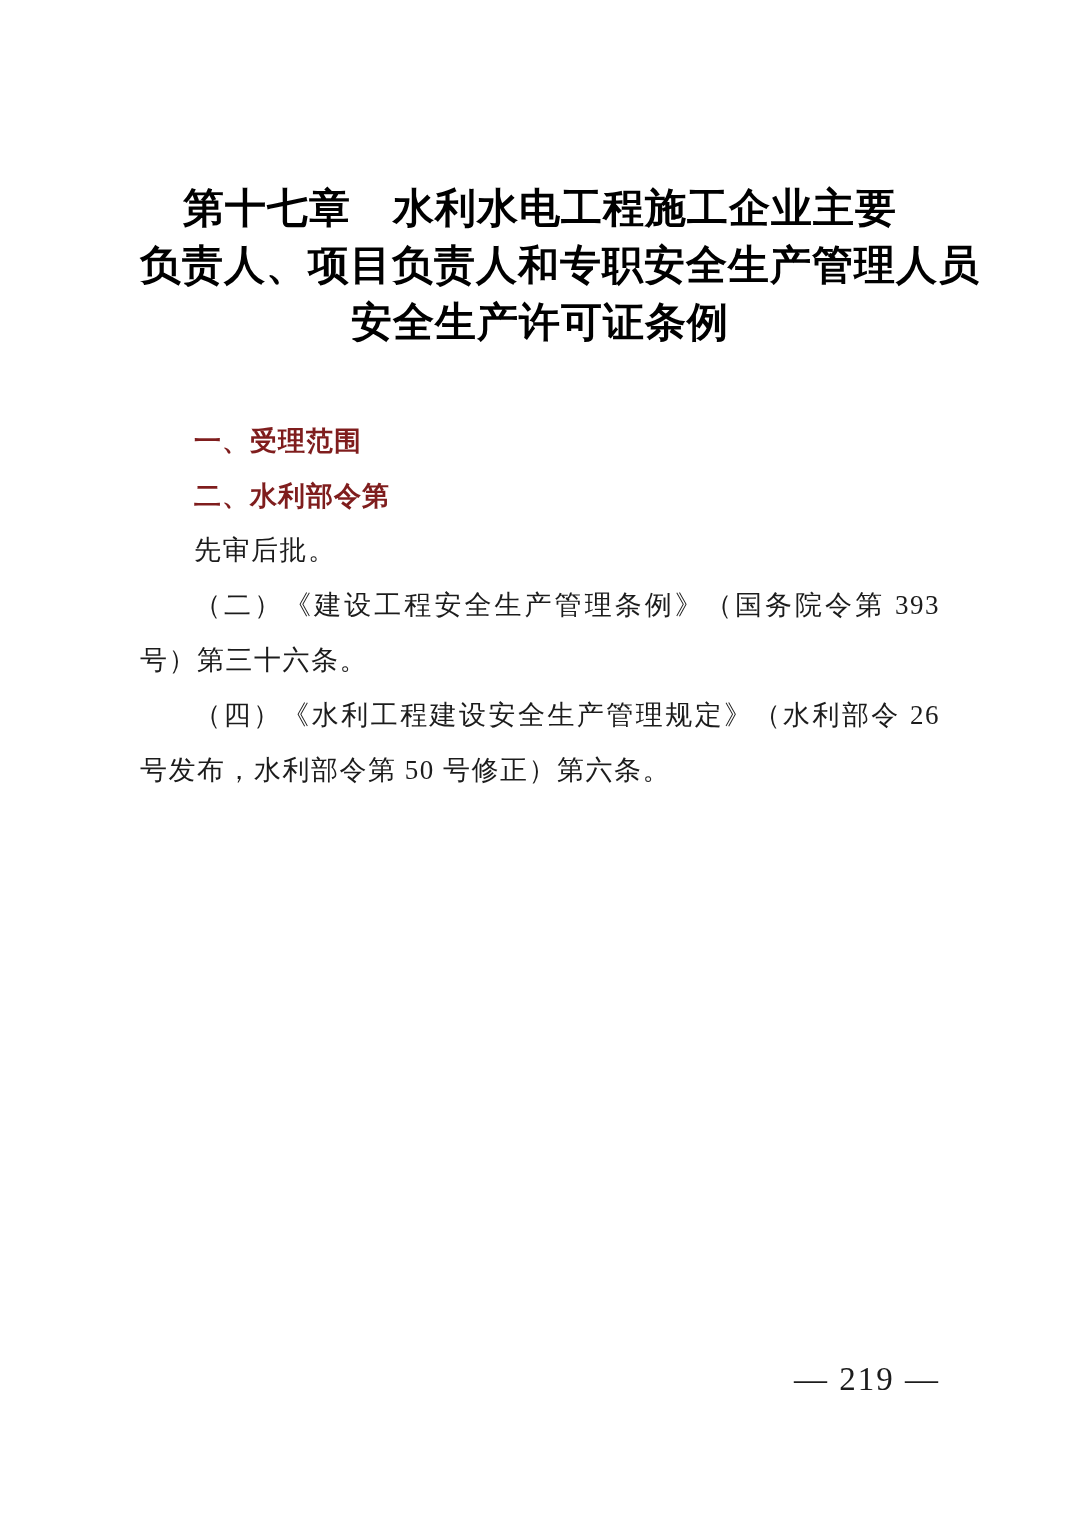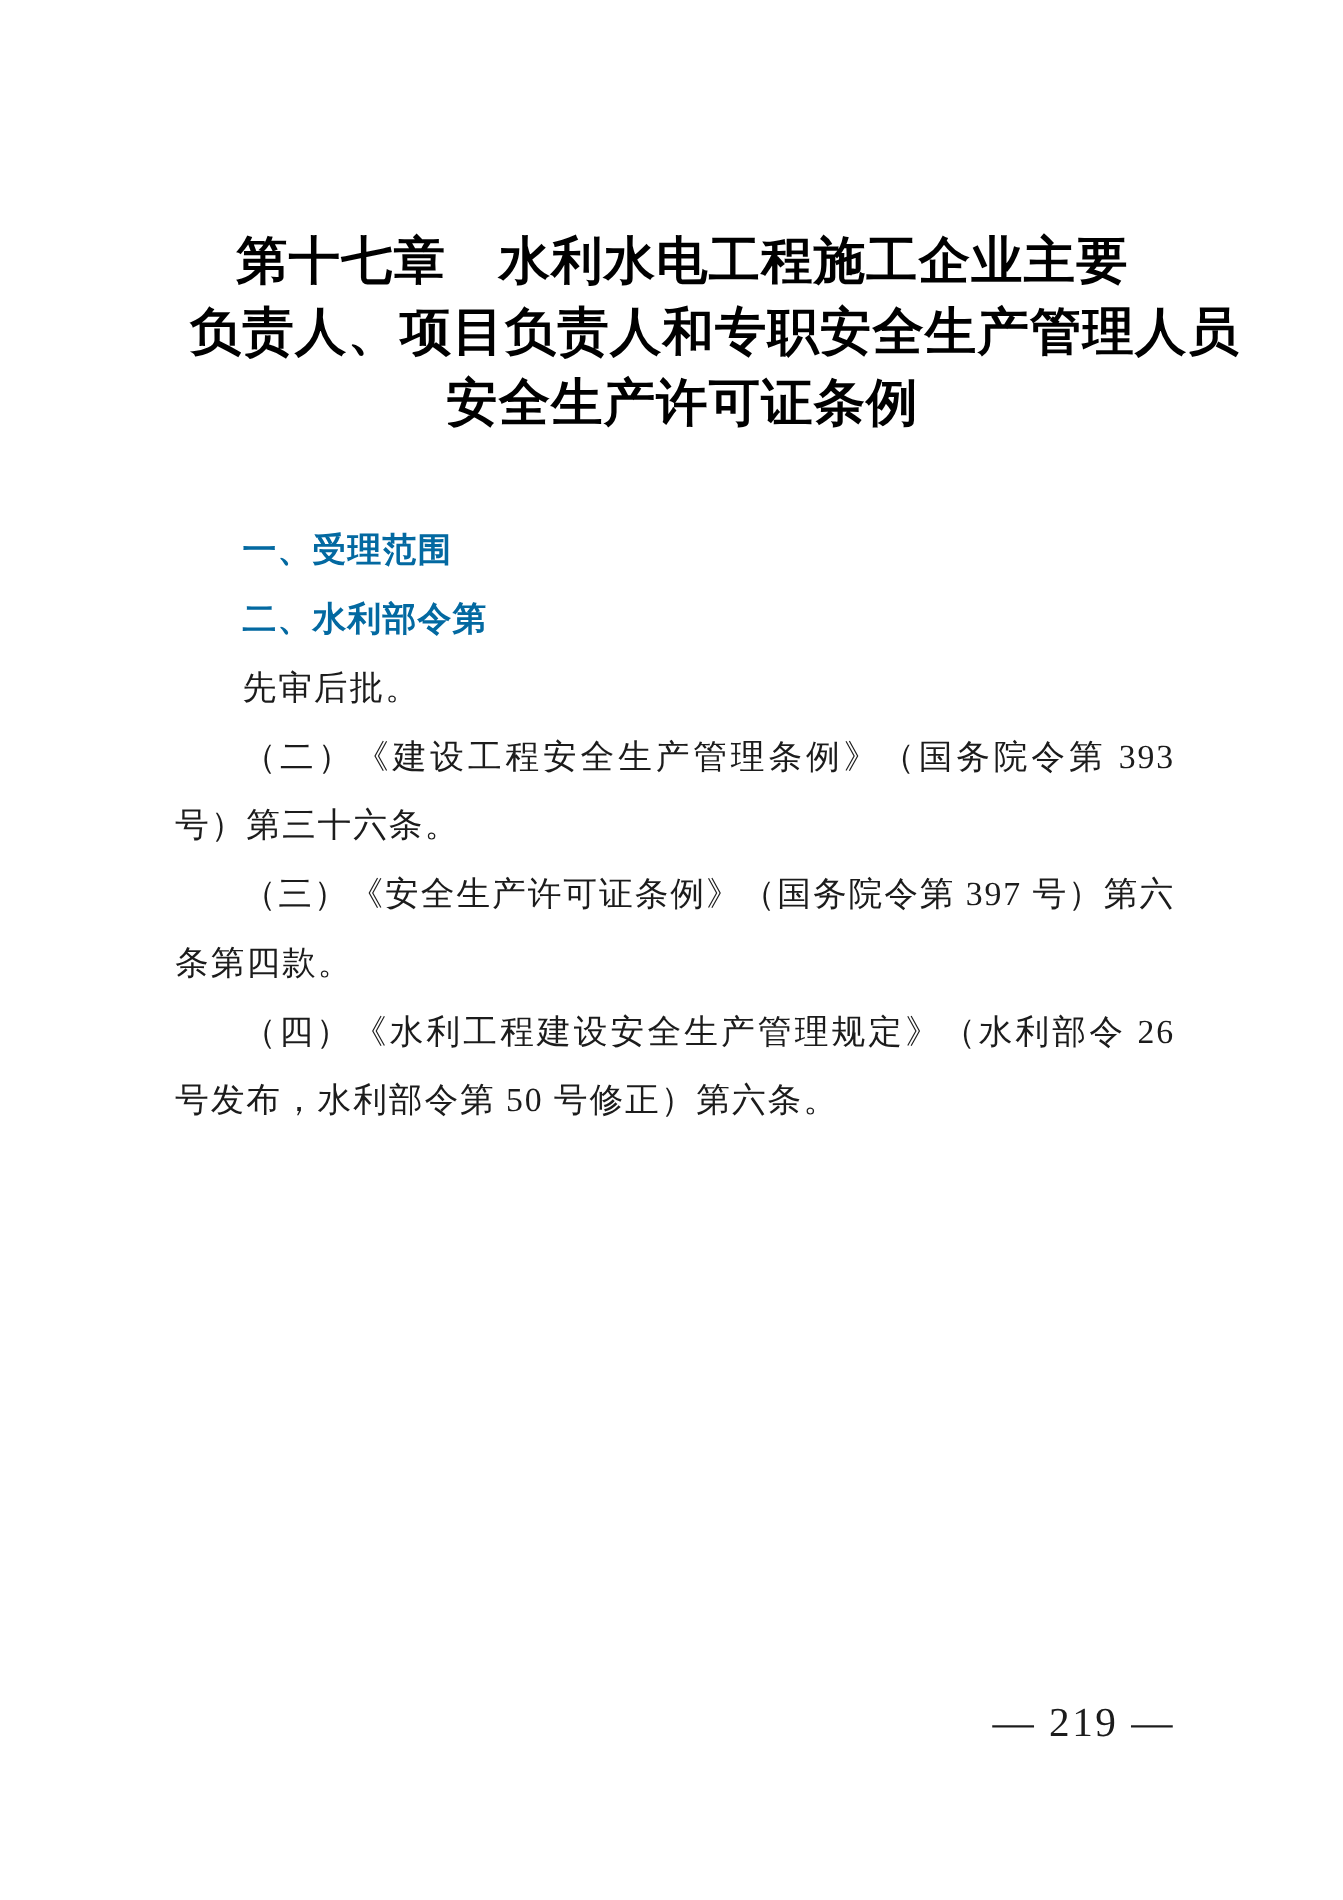--- a/index.html
+++ b/index.html
@@ -17,33 +17,33 @@
     overflow: hidden;
     color: #1a1a1a;
   }
   .doc-title {
     font-family: "DejaVu Sans", "Liberation Sans", sans-serif;
     font-weight: 800;
     font-size: 41px;
     line-height: 57px;
     text-align: center;
     color: #000000;
-    margin: 0 0 62px 12px;
+    margin: 0 0 62px 0;
     letter-spacing: 1px;
   }
   .title-line {
     display: block;
     white-space: nowrap;
   }
   .section-heading {
     font-family: "DejaVu Sans", "Liberation Sans", sans-serif;
     font-weight: 700;
     font-size: 27px;
     line-height: 55px;
-    color: #0369a1;
+    color: #7f1d1d;
     margin: 0;
     text-indent: 2em;
     letter-spacing: 1px;
   }
   .para {
     font-family: "Liberation Serif", "DejaVu Serif", serif;
     font-size: 27px;
     line-height: 55px;
     margin: 0;
     text-indent: 2em;
@@ -74,20 +74,19 @@
   </h1>
 
   <div class="doc-body">
 
     <h2 class="section-heading">一、受理范围</h2>
 
     <h2 class="section-heading">二、水利部令第</h2>
     <p class="para">先审后批。</p>
 
     <p class="para">（二）《建设工程安全生产管理条例》（国务院令第 393 号）第三十六条。</p>
-    <p class="para">（三）《安全生产许可证条例》（国务院令第 397 号）第六条第四款。</p>
     <p class="para">（四）《水利工程建设安全生产管理规定》（水利部令 26 号发布，水利部令第 50 号修正）第六条。</p>
 
   </div>
 
   <div class="page-number">— 219 —</div>
 
 </div>
 
 </body></html>

